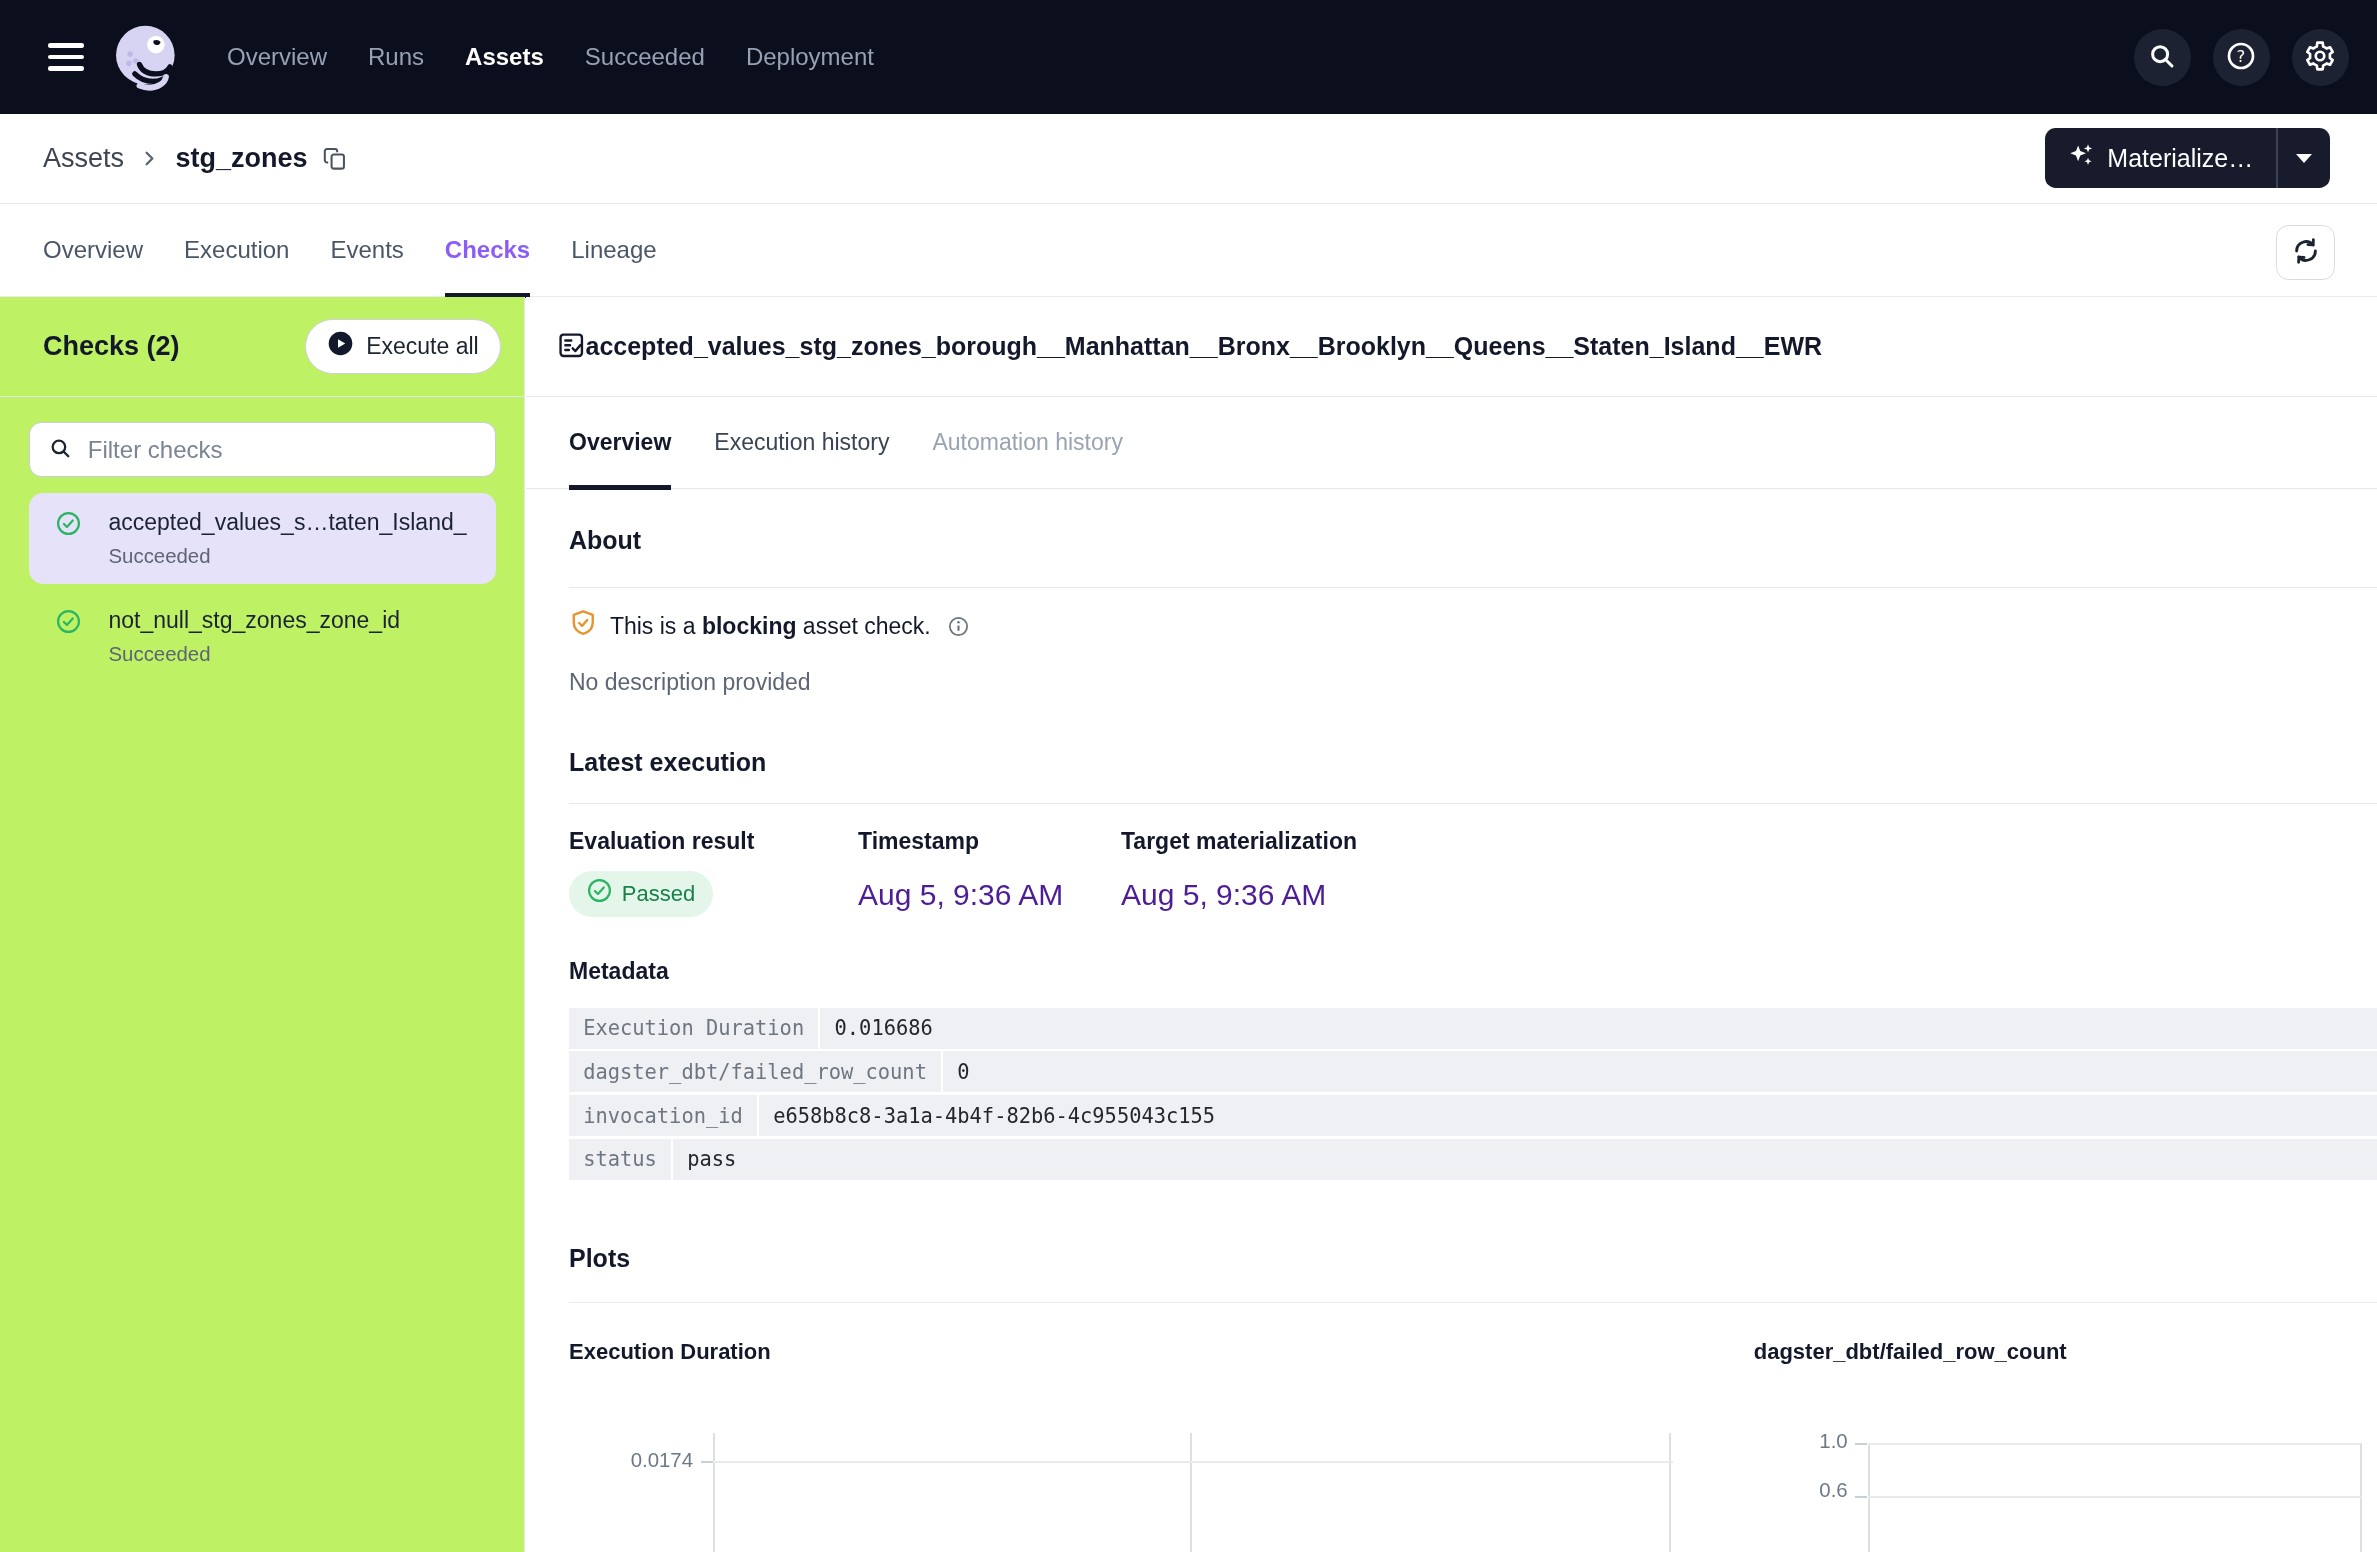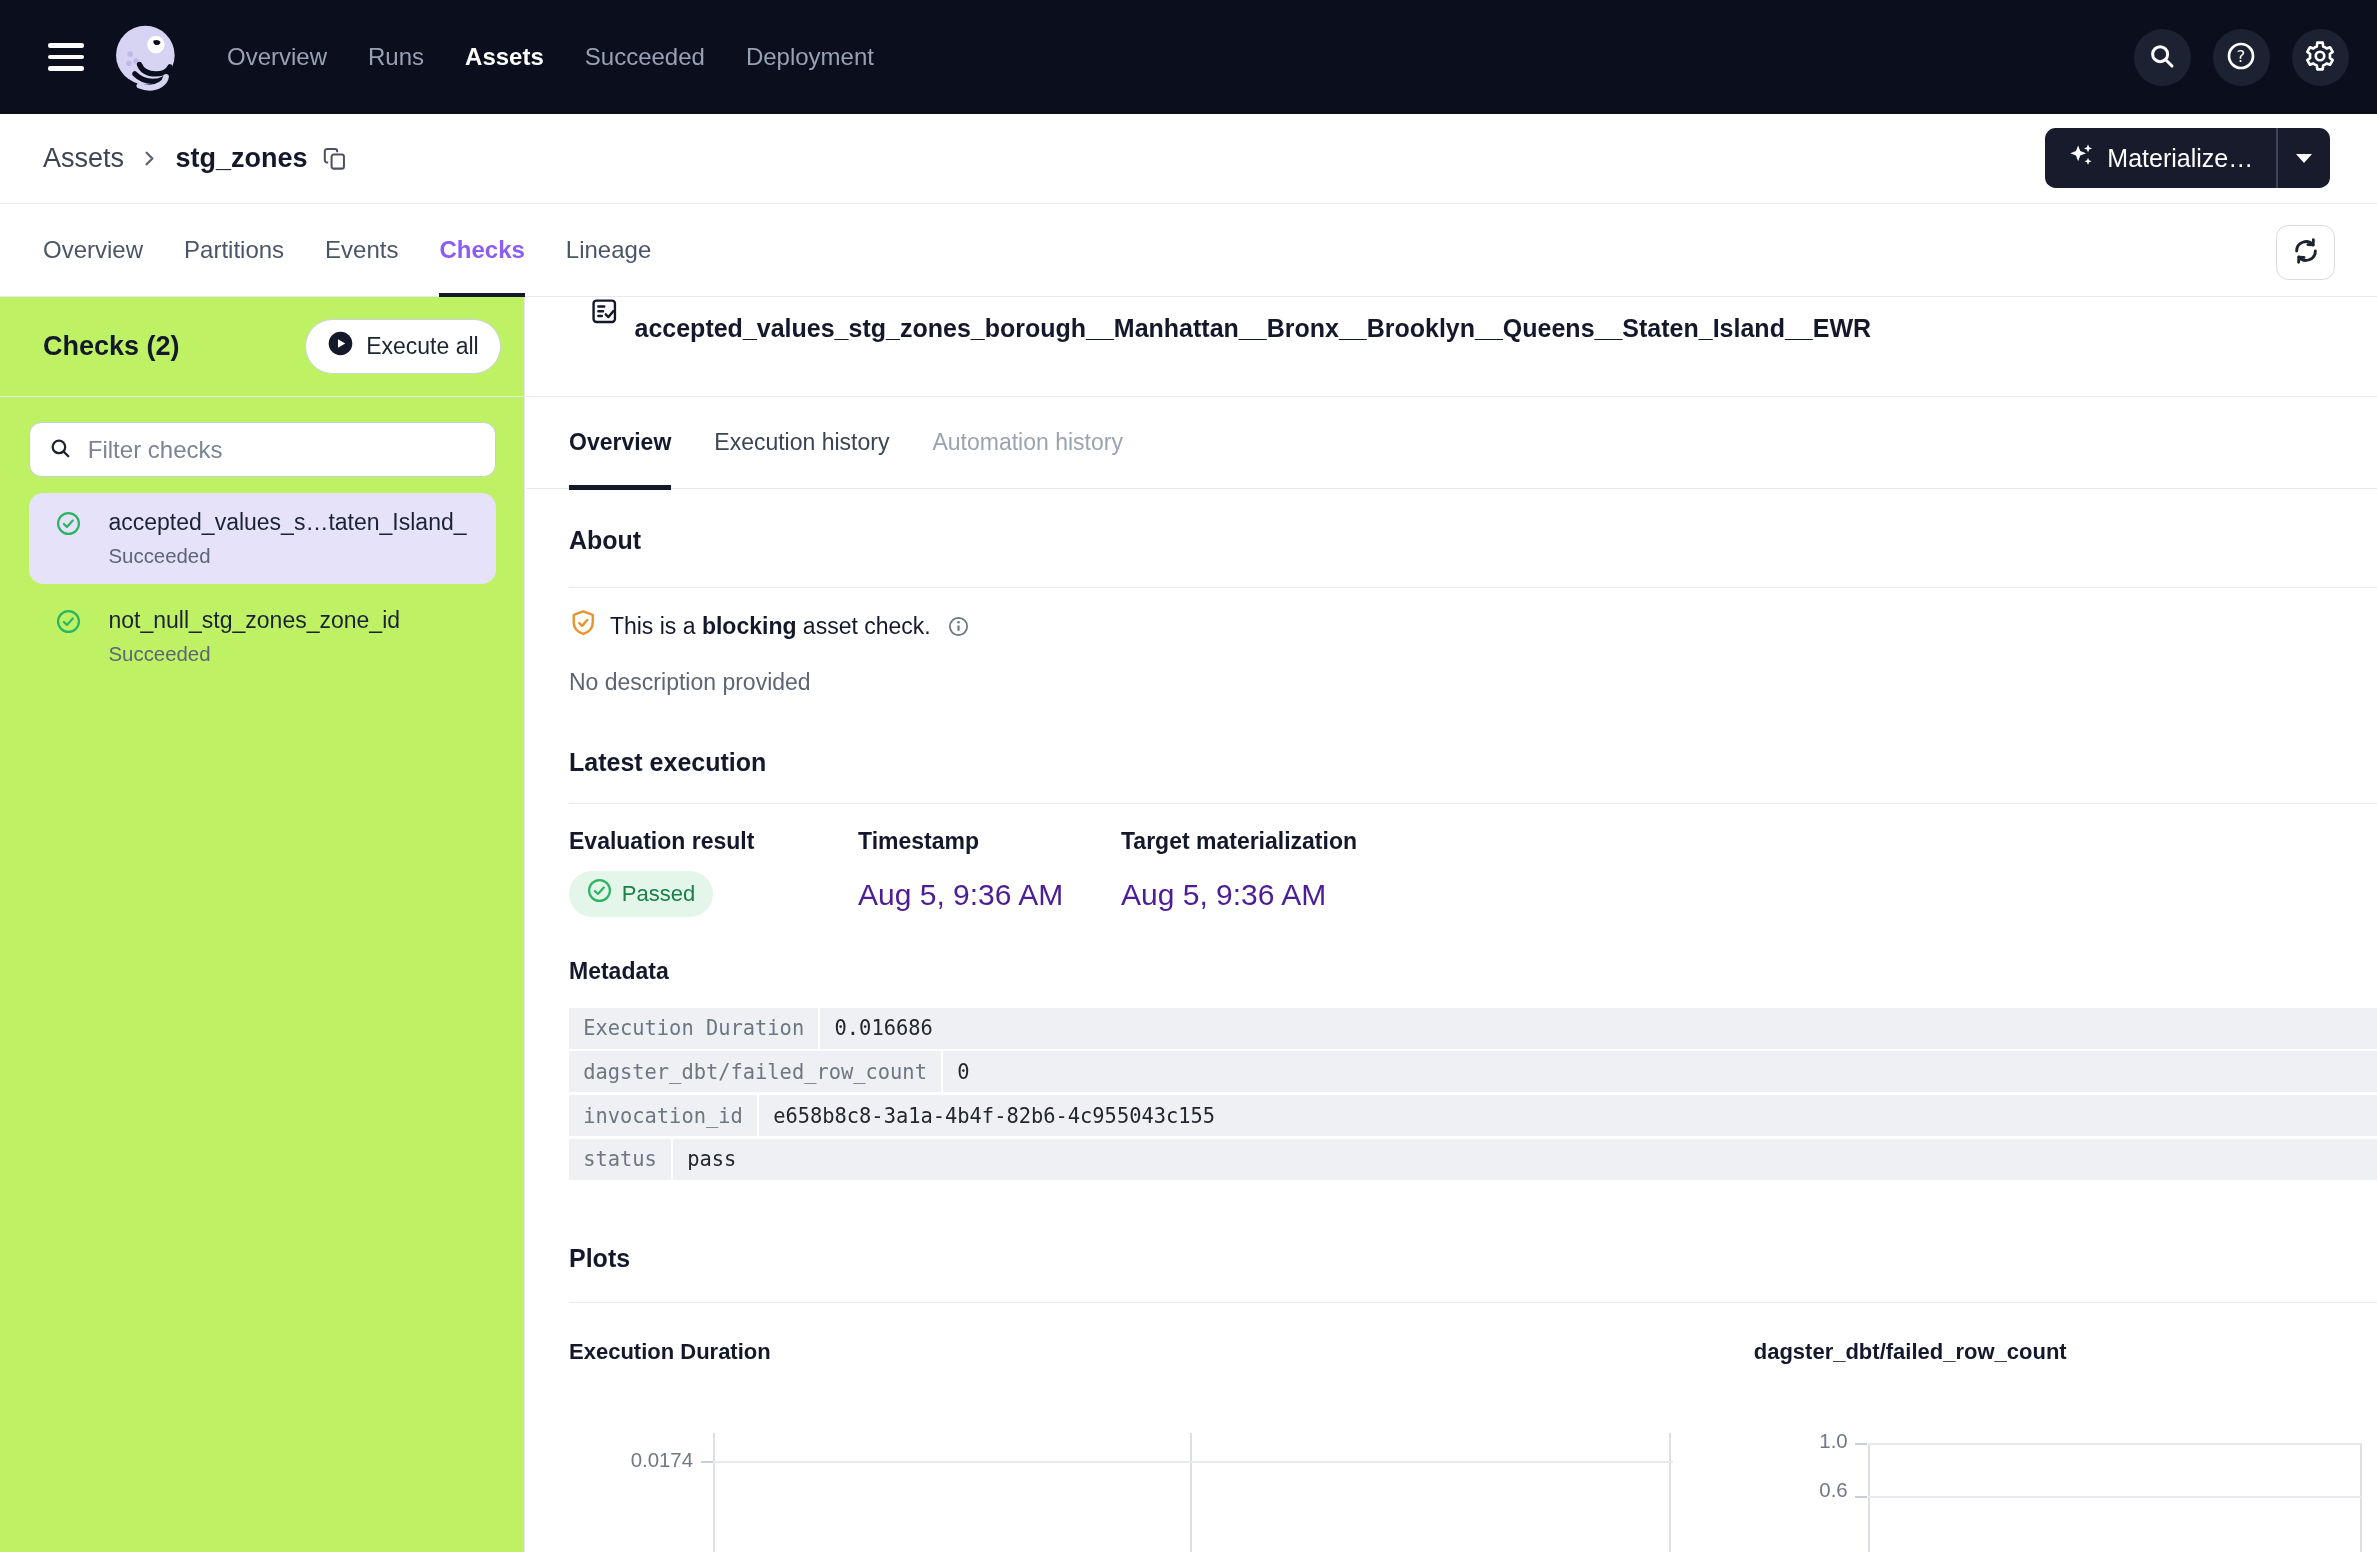--- a/index.html
+++ b/index.html
@@ -47,21 +47,21 @@
   .filter input{border:none;outline:none;font-size:24px;flex:1;color:#13182B;background:transparent;min-width:0;}
   .filter input::placeholder{color:#7A8494;}
   .check-item{border-radius:14.2px;padding:16px 16px 16px 27px;display:flex;gap:28px;margin-bottom:7.1px;cursor:pointer;}
   .check-item.selected{background:#E5E2F9;}
   .ci-icon{width:25px;height:25px;margin-top:1.8px;flex:none;}
   .ci-title{font-size:23px;color:#1B2236;white-space:nowrap;overflow:hidden;max-width:384px;}
   .ci-sub{font-size:20.4px;color:#5D6574;margin-top:9px;}
 
   
   .main{position:absolute;top:297px;left:526px;right:0;bottom:0;background:#fff;}
-  .main-header{height:100px;border-bottom:1.8px solid #E5E7EB;display:flex;align-items:flex-start;gap:16px;padding-left:64px;}
+  .main-header{height:100px;border-bottom:1.8px solid #E5E7EB;display:flex;align-items:center;padding-left:31px;}
   .main-title{font-size:25px;font-weight:700;color:#13182B;white-space:nowrap;}
   .detail-tabs{height:92px;border-bottom:1.8px solid #E5E7EB;display:flex;gap:43px;padding-left:43px;}
   .d-tab{display:flex;align-items:center;font-size:23px;color:#3A4454;position:relative;cursor:pointer;}
   .d-tab.active{color:#13182B;font-weight:700;}
   .d-tab.active::after{content:"";position:absolute;left:0;right:0;bottom:-1.8px;height:5.3px;background:#13182B;}
   .d-tab.muted{color:#9AA3B1;}
   .section{margin-left:43px;}
   .section-heading{font-size:25px;font-weight:700;color:#13182B;margin:0;}
   .divider{border:none;border-top:1.8px solid #E8EAED;margin:0;}
   .about-heading{margin-top:37px;}
@@ -183,21 +183,21 @@
     </div>
     <div class="mat-divider"></div>
     <div class="mat-caret">
       <span class="caret-down"></span>
     </div>
   </div>
 </div>
 
 <div class="asset-tabs">
   <span class="a-tab">Overview</span>
-  <span class="a-tab">Partitions</span>
+  <span class="a-tab">Execution</span>
   <span class="a-tab">Events</span>
   <span class="a-tab active">Checks</span>
   <span class="a-tab">Lineage</span>
   <button class="refresh-btn">
     <span>
       <svg viewBox="0 0 24 24" width="30" height="30" fill="none" stroke="#1B2430" stroke-width="2.3" stroke-linecap="round" stroke-linejoin="round">
         <path d="M19.5 12a7.5 7.5 0 0 1-13.2 4.85"></path>
         <polyline points="6.1,21 6.3,16.85 10.45,17.1"></polyline>
         <path d="M4.5 12a7.5 7.5 0 0 1 13.2-4.85"></path>
         <polyline points="17.9,3 17.7,7.15 13.55,6.9"></polyline>

